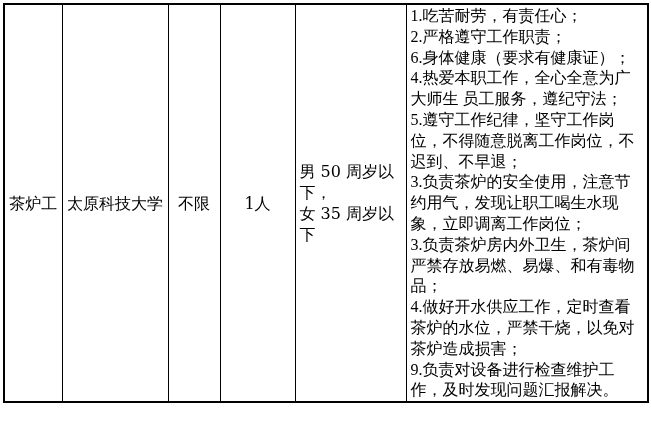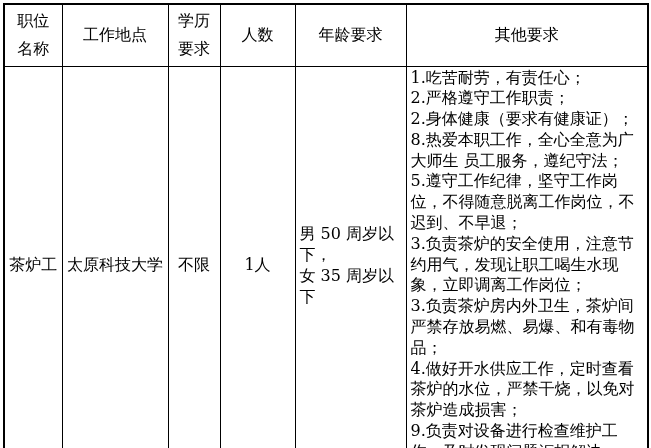--- a/index.html
+++ b/index.html
@@ -48,71 +48,50 @@
   }
   td.cell-other {
     text-align: left;
     vertical-align: top;
     padding: 1px 3px 0 4px;
     line-height: 20.8px;
   }
   .req-item {
     word-break: break-all;
     margin: 0;
+    font-family: Liberation Serif, serif;
   }
 </style>
 </head>
 <body>
 
 <table class="job-table">
   <colgroup>
     <col style="width:58px">
     <col style="width:106px">
     <col style="width:52px">
     <col style="width:75px">
     <col style="width:111px">
     <col style="width:242px">
   </colgroup>
   <tbody>
-    <tr class="header-row">
-      <th>
-        <span class="hline">职位</span>
-        <span class="hline">名称</span>
-      </th>
-      <th>
-        <span>工作地点</span>
-      </th>
-      <th>
-        <span class="hline">学历</span>
-        <span class="hline">要求</span>
-      </th>
-      <th>
-        <span>人数</span>
-      </th>
-      <th>
-        <span>年龄要求</span>
-      </th>
-      <th>
-        <span>其他要求</span>
-      </th>
-    </tr>
     <tr class="data-row">
       <td class="cell-center">茶炉工</td>
       <td class="cell-center">太原科技大学</td>
       <td class="cell-center">不限</td>
       <td class="cell-center">1人</td>
       <td class="cell-age">
         <div>男 50 周岁以下，</div>
         <div>女 35 周岁以下</div>
       </td>
       <td class="cell-other">
         <div class="req-item">1.吃苦耐劳，有责任心；</div>
         <div class="req-item">2.严格遵守工作职责；</div>
-        <div class="req-item">2.身体健康（要求有健康证）；</div>
-        <div class="req-item">8.热爱本职工作，全心全意为广大师生 员工服务，遵纪守法；</div>
+        <div class="req-item">6.身体健康（要求有健康证）；</div>
+        <div class="req-item">4.热爱本职工作，全心全意为广大师生 员工服务，遵纪守法；</div>
         <div class="req-item">5.遵守工作纪律，坚守工作岗位，不得随意脱离工作岗位，不迟到、不早退；</div>
         <div class="req-item">3.负责茶炉的安全使用，注意节约用气，发现让职工喝生水现象，立即调离工作岗位；</div>
         <div class="req-item">3.负责茶炉房内外卫生，茶炉间严禁存放易燃、易爆、和有毒物品；</div>
         <div class="req-item">4.做好开水供应工作，定时查看茶炉的水位，严禁干烧，以免对茶炉造成损害；</div>
         <div class="req-item">9.负责对设备进行检查维护工作，及时发现问题汇报解决。</div>
       </td>
     </tr>
   </tbody>
 </table>
 

